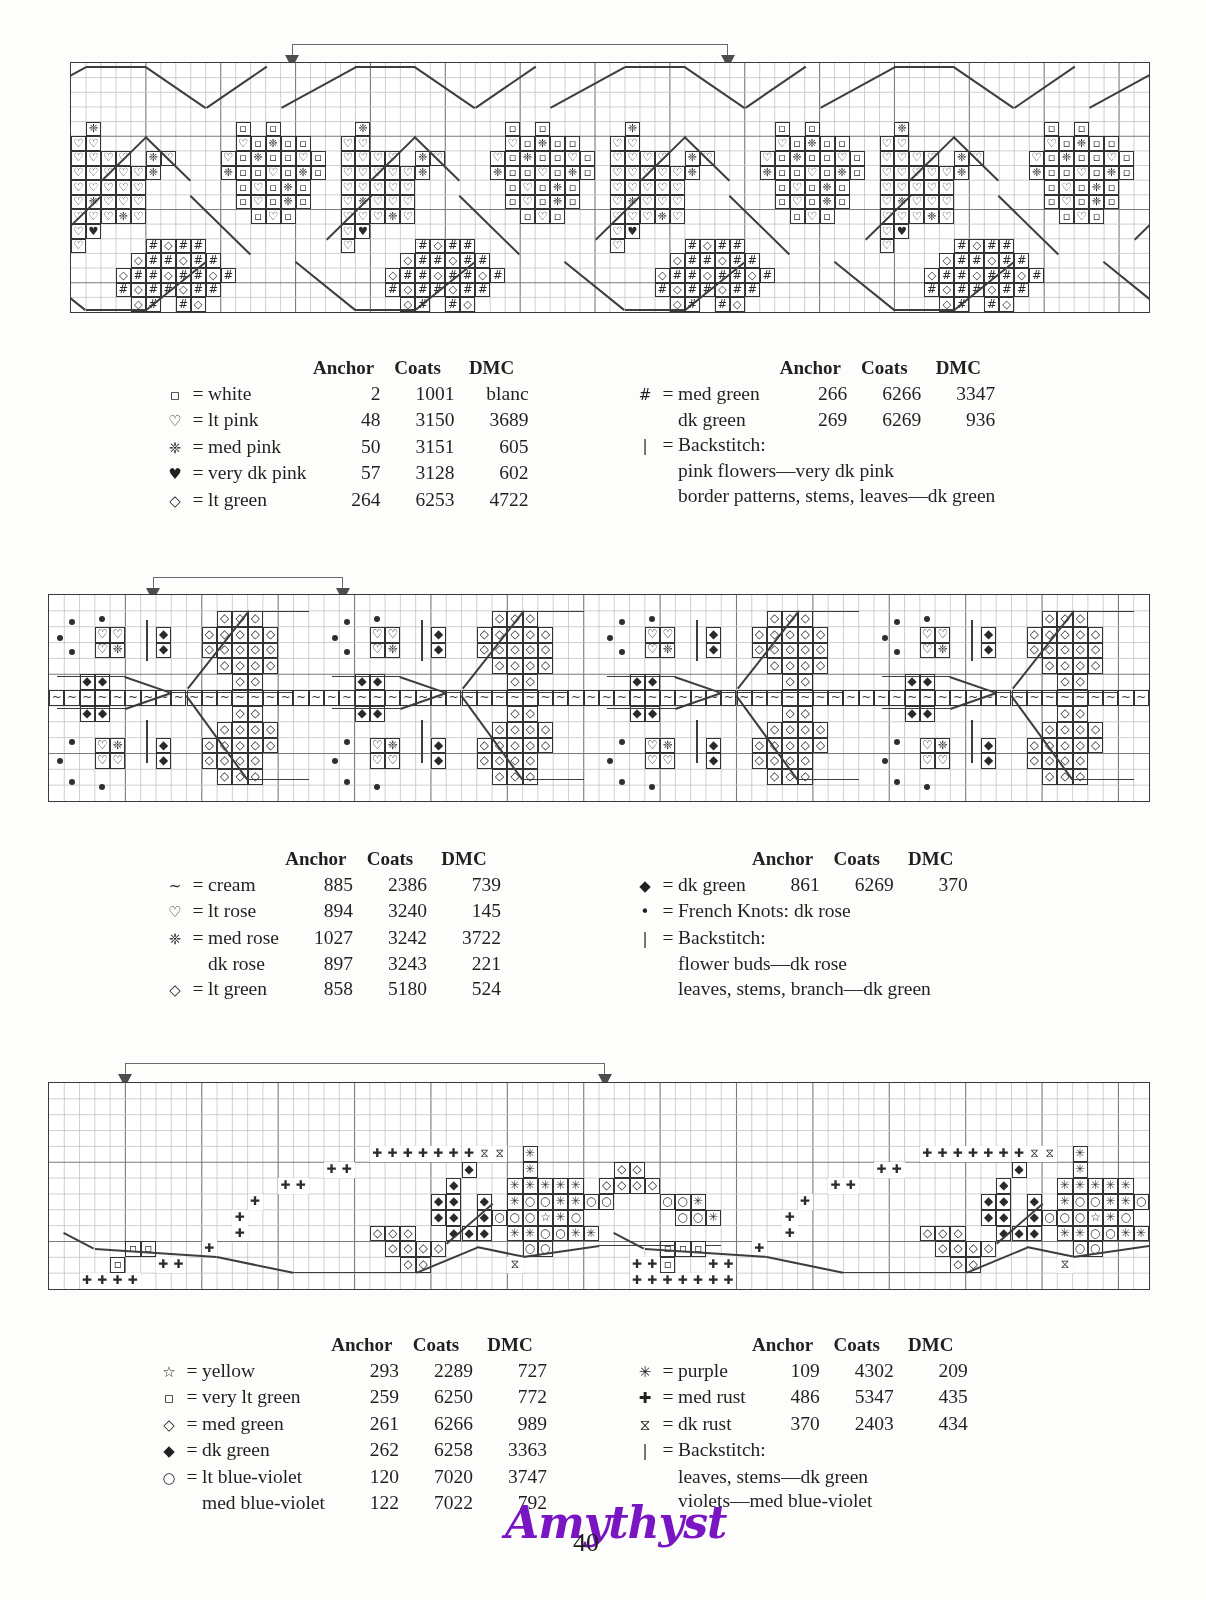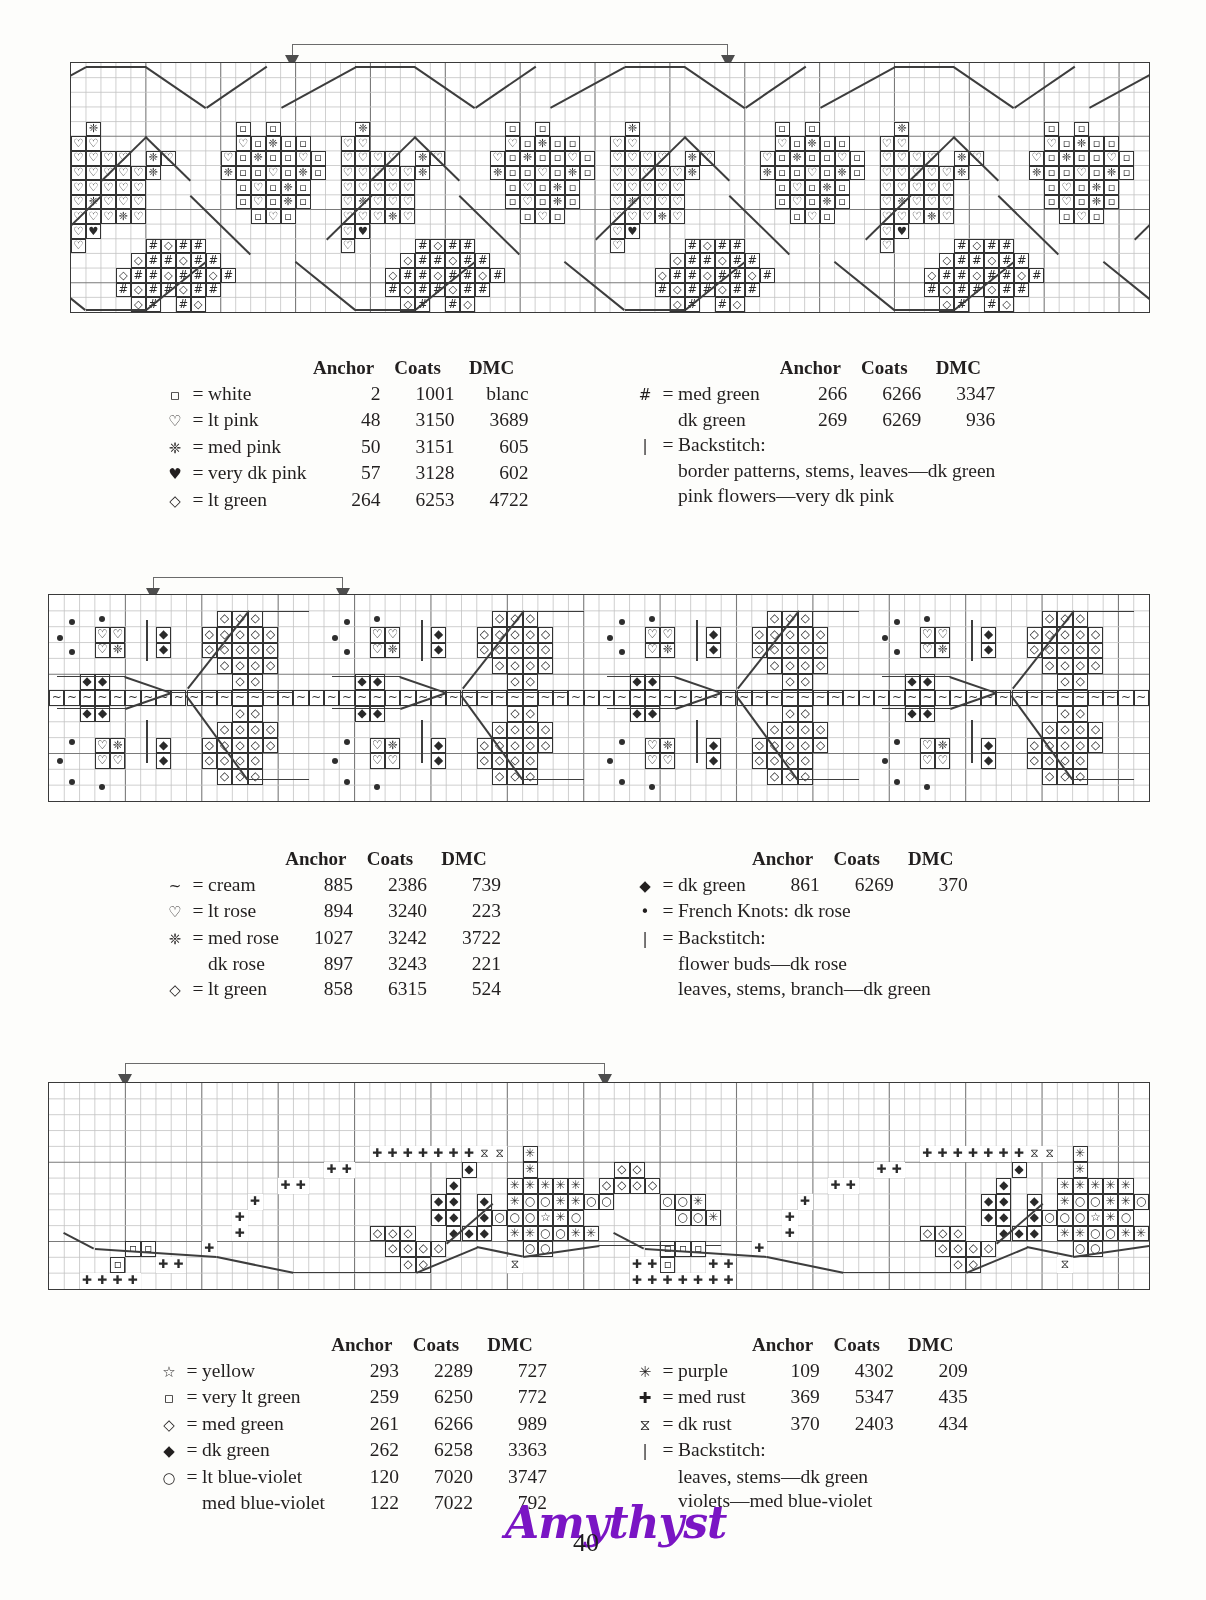--- a/index.html
+++ b/index.html
@@ -1471,26 +1471,26 @@
         <td class="num">936</td>
       </tr>
       <tr>
         <td class="sym">|</td>
         <td class="eq">=</td>
         <td class="note" colspan="4">Backstitch:</td>
       </tr>
       <tr>
         <td class="sym"></td>
         <td class="eq"></td>
-        <td class="note-ind" colspan="4">border patterns, stems, leaves—dk green</td>
+        <td class="note-ind" colspan="4">pink flowers—very dk pink</td>
       </tr>
       <tr>
         <td class="sym"></td>
         <td class="eq"></td>
-        <td class="note-ind" colspan="4">pink flowers—very dk pink</td>
+        <td class="note-ind" colspan="4">border patterns, stems, leaves—dk green</td>
       </tr>
     </tbody>
       </table>
   </div>
 
   <div class="legend" style="left:162px;top:847px;">
     <table>
       <tbody>
           <tr class="hdr">
         <td class="sym"></td>
@@ -1507,21 +1507,21 @@
         <td class="num">885</td>
         <td class="num">2386</td>
         <td class="num">739</td>
       </tr>
       <tr>
         <td class="sym">♡</td>
         <td class="eq">=</td>
         <td class="nm">lt rose</td>
         <td class="num">894</td>
         <td class="num">3240</td>
-        <td class="num">223</td>
+        <td class="num">145</td>
       </tr>
       <tr>
         <td class="sym">❈</td>
         <td class="eq">=</td>
         <td class="nm">med rose</td>
         <td class="num">1027</td>
         <td class="num">3242</td>
         <td class="num">3722</td>
       </tr>
       <tr>
@@ -1530,21 +1530,21 @@
         <td class="nm">dk rose</td>
         <td class="num">897</td>
         <td class="num">3243</td>
         <td class="num">221</td>
       </tr>
       <tr>
         <td class="sym">◇</td>
         <td class="eq">=</td>
         <td class="nm">lt green</td>
         <td class="num">858</td>
-        <td class="num">6315</td>
+        <td class="num">5180</td>
         <td class="num">524</td>
       </tr>
     </tbody>
       </table>
   </div>
 
   <div class="legend" style="left:632px;top:847px;">
     <table>
       <tbody>
           <tr class="hdr">
@@ -1666,21 +1666,21 @@
         <td class="eq">=</td>
         <td class="nm">purple</td>
         <td class="num">109</td>
         <td class="num">4302</td>
         <td class="num">209</td>
       </tr>
       <tr>
         <td class="sym">✚</td>
         <td class="eq">=</td>
         <td class="nm">med rust</td>
-        <td class="num">369</td>
+        <td class="num">486</td>
         <td class="num">5347</td>
         <td class="num">435</td>
       </tr>
       <tr>
         <td class="sym">⧖</td>
         <td class="eq">=</td>
         <td class="nm">dk rust</td>
         <td class="num">370</td>
         <td class="num">2403</td>
         <td class="num">434</td>

